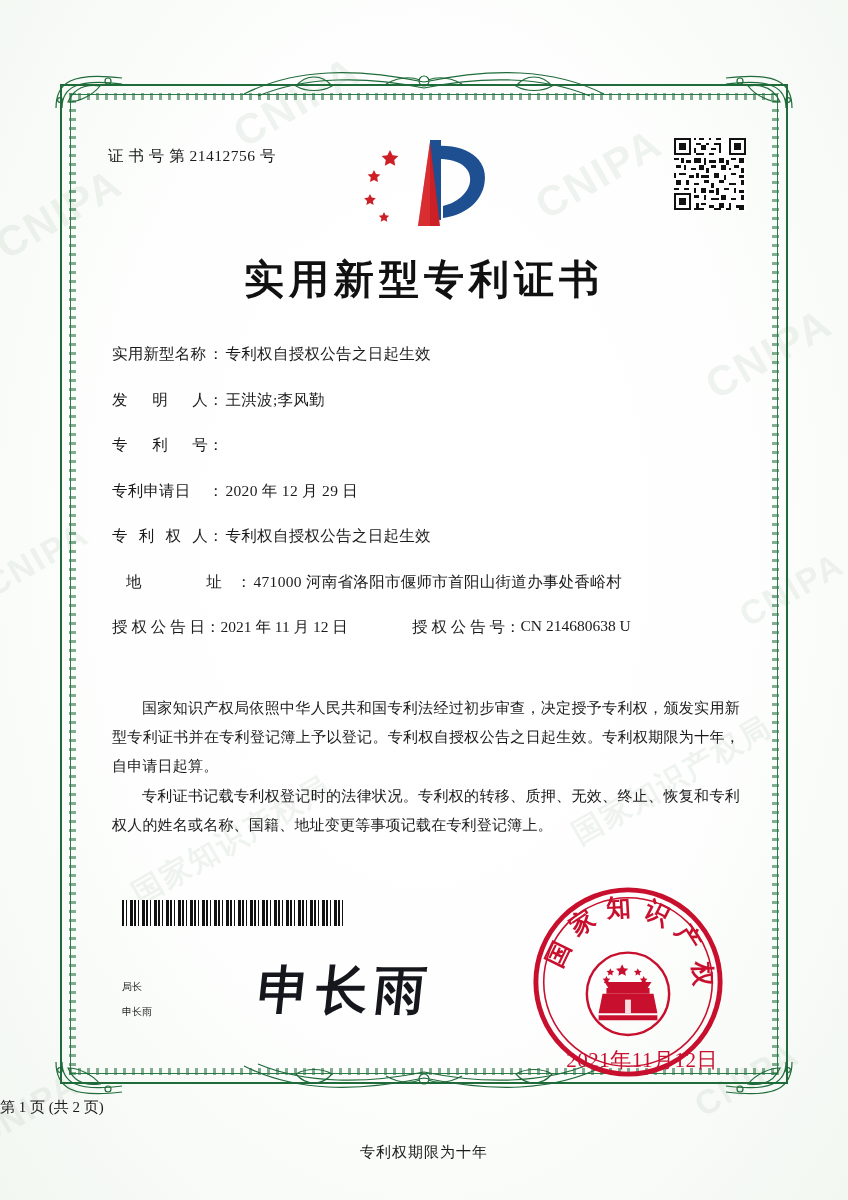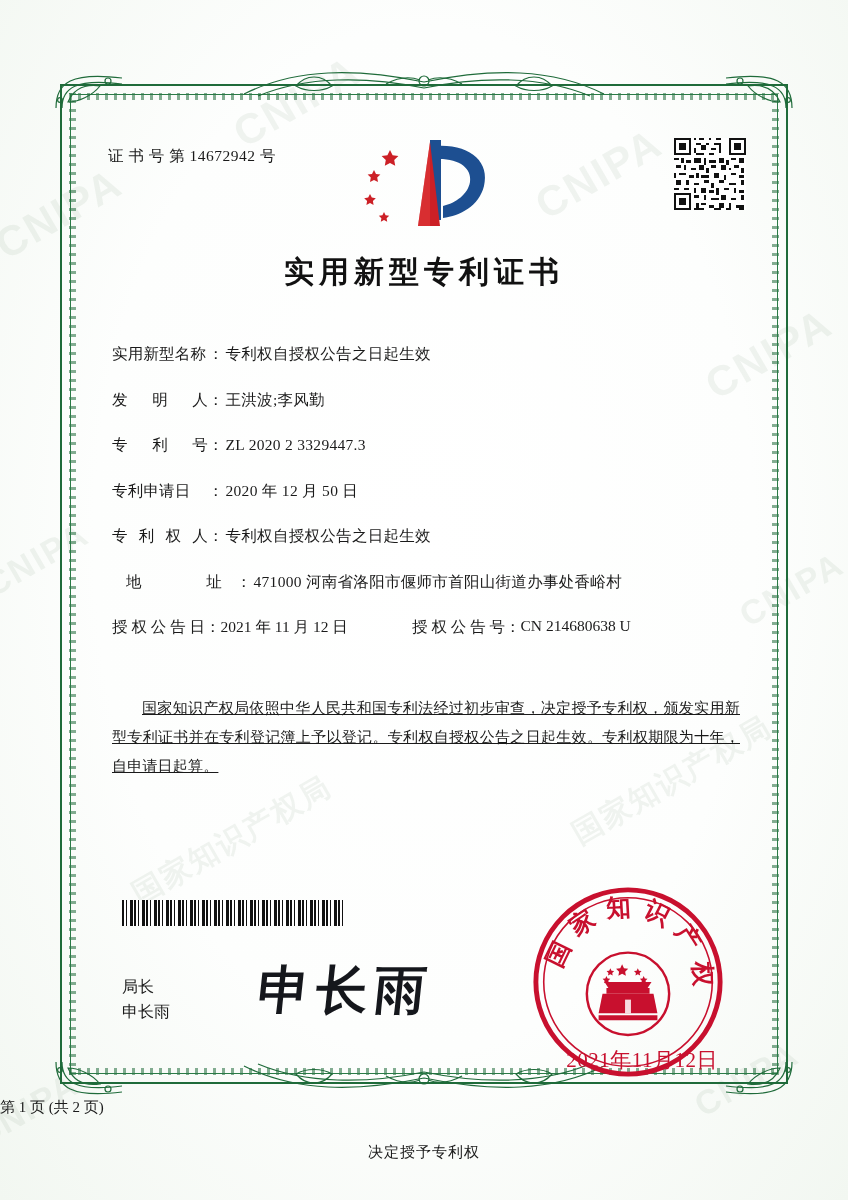--- a/index.html
+++ b/index.html
@@ -144,21 +144,21 @@
     width: 160px;
     height: 98px;
   }
 
   .title {
     position: absolute;
     left: 0;
     right: 0;
     top: 158px;
     text-align: center;
-    font-size: 30px;
+    font-size: 40px;
     font-weight: bold;
     letter-spacing: 5px;
     font-family: "Liberation Serif", "DejaVu Serif", serif;
     color: #111;
   }
 
   .fields {
     position: absolute;
     left: 42px;
     top: 250px;
@@ -192,21 +192,21 @@
   .para {
     position: absolute;
     left: 42px;
     width: 628px;
     font-size: 15px;
     line-height: 29px;
     text-align: justify;
     text-indent: 30px;
     letter-spacing: 0.2px;
   }
-  .para.p1 { top: 600px; text-decoration: underline; }
+  .para.p1 { top: 600px; }
   .para.p2 { top: 688px; }
 
   
   .barcode {
     position: absolute;
     left: 52px;
     top: 806px;
     width: 222px;
     height: 26px;
     background: repeating-linear-gradient(90deg,
@@ -215,21 +215,21 @@
       #111 4px, #111 5px,
       #fff 5px, #fff 8px,
       #111 8px, #111 11px,
       #fff 11px, #fff 12px);
   }
 
   .signer {
     position: absolute;
     left: 52px;
     top: 880px;
-    font-size: 16px;
+    font-size: 10px;
     line-height: 25px;
   }
   .signature {
     position: absolute;
     left: 188px;
     top: 862px;
     font-size: 52px;
     font-family: "Liberation Serif", "DejaVu Serif", serif;
     font-weight: bold;
     letter-spacing: 6px;
@@ -351,21 +351,21 @@
       <path d="M4 40 C4 14, 20 4, 70 10"></path>
       <path d="M10 40 C10 20, 24 10, 70 16"></path>
       <path d="M16 34 C22 20, 34 16, 48 18 C40 28, 26 34, 16 34 Z"></path>
       <circle cx="56" cy="13" r="3"></circle>
       <circle cx="8" cy="32" r="2.4"></circle>
     </g>
   </svg>
 
   <div class="content">
 
-    <div class="cert-no">证 书 号 第 14672942 号</div>
+    <div class="cert-no">证 书 号 第 21412756 号</div>
 
     <svg class="qr" viewBox="0 0 29 29" shape-rendering="crispEdges">
       <rect width="29" height="29" fill="#fff"></rect>
       <g fill="#111">
         <rect x="0" y="0" width="7" height="1"></rect>
           <rect x="0" y="6" width="7" height="1"></rect>
         <rect x="0" y="0" width="1" height="7"></rect>
           <rect x="6" y="0" width="1" height="7"></rect>
         <rect x="2" y="2" width="3" height="3"></rect>
         <rect x="22" y="0" width="7" height="1"></rect>
@@ -490,27 +490,26 @@
         <span class="f-value">王洪波;李风勤</span>
       </div>
 
       <div class="field-row">
         <span class="f-label spread">
           <span>专</span>
           <span>利</span>
           <span>号</span>
         </span>
         <span class="f-colon">：</span>
-        <span class="f-value mono">ZL 2020 2 3329447.3</span>
       </div>
 
       <div class="field-row">
         <span class="f-label">专利申请日</span>
         <span class="f-colon">：</span>
-        <span class="f-value">2020 年 12 月 50 日</span>
+        <span class="f-value">2020 年 12 月 29 日</span>
       </div>
 
       <div class="field-row">
         <span class="f-label spread">
           <span>专</span>
           <span>利</span>
           <span>权</span>
           <span>人</span>
         </span>
         <span class="f-colon">：</span>
@@ -534,20 +533,21 @@
         </div>
         <div class="grant-right">
           <span>授 权 公 告 号</span>
           <span>：</span>
           <span>CN 214680638 U</span>
         </div>
       </div>
     </div>
 
     <div class="para p1">国家知识产权局依照中华人民共和国专利法经过初步审查，决定授予专利权，颁发实用新型专利证书并在专利登记簿上予以登记。专利权自授权公告之日起生效。专利权期限为十年，自申请日起算。</div>
+    <div class="para p2">专利证书记载专利权登记时的法律状况。专利权的转移、质押、无效、终止、恢复和专利权人的姓名或名称、国籍、地址变更等事项记载在专利登记簿上。</div>
 
     <div class="barcode"></div>
 
     <div class="signer">
       <div>局长</div>
       <div>申长雨</div>
     </div>
 
     <div class="signature">申长雨</div>
 
@@ -575,15 +575,15 @@
           <path d="M16 -18 l1.2 2.4 2.7 0.4 -2 1.9 0.5 2.7 -2.4 -1.3 -2.4 1.3 0.5 -2.7 -2 -1.9 2.7 -0.4 z"></path>
         </g>
         <rect x="-3" y="6" width="6" height="14" fill="#ffffff" opacity="0.85"></rect>
       </g>
     </svg>
 
     <div class="seal-date">2021年11月12日</div>
   </div>
 
   <div class="page-no">第 1 页 (共 2 页)</div>
-  <div class="footer-note">决定授予专利权</div>
+  <div class="footer-note">专利权期限为十年</div>
 
 </div>
 
 </body></html>

